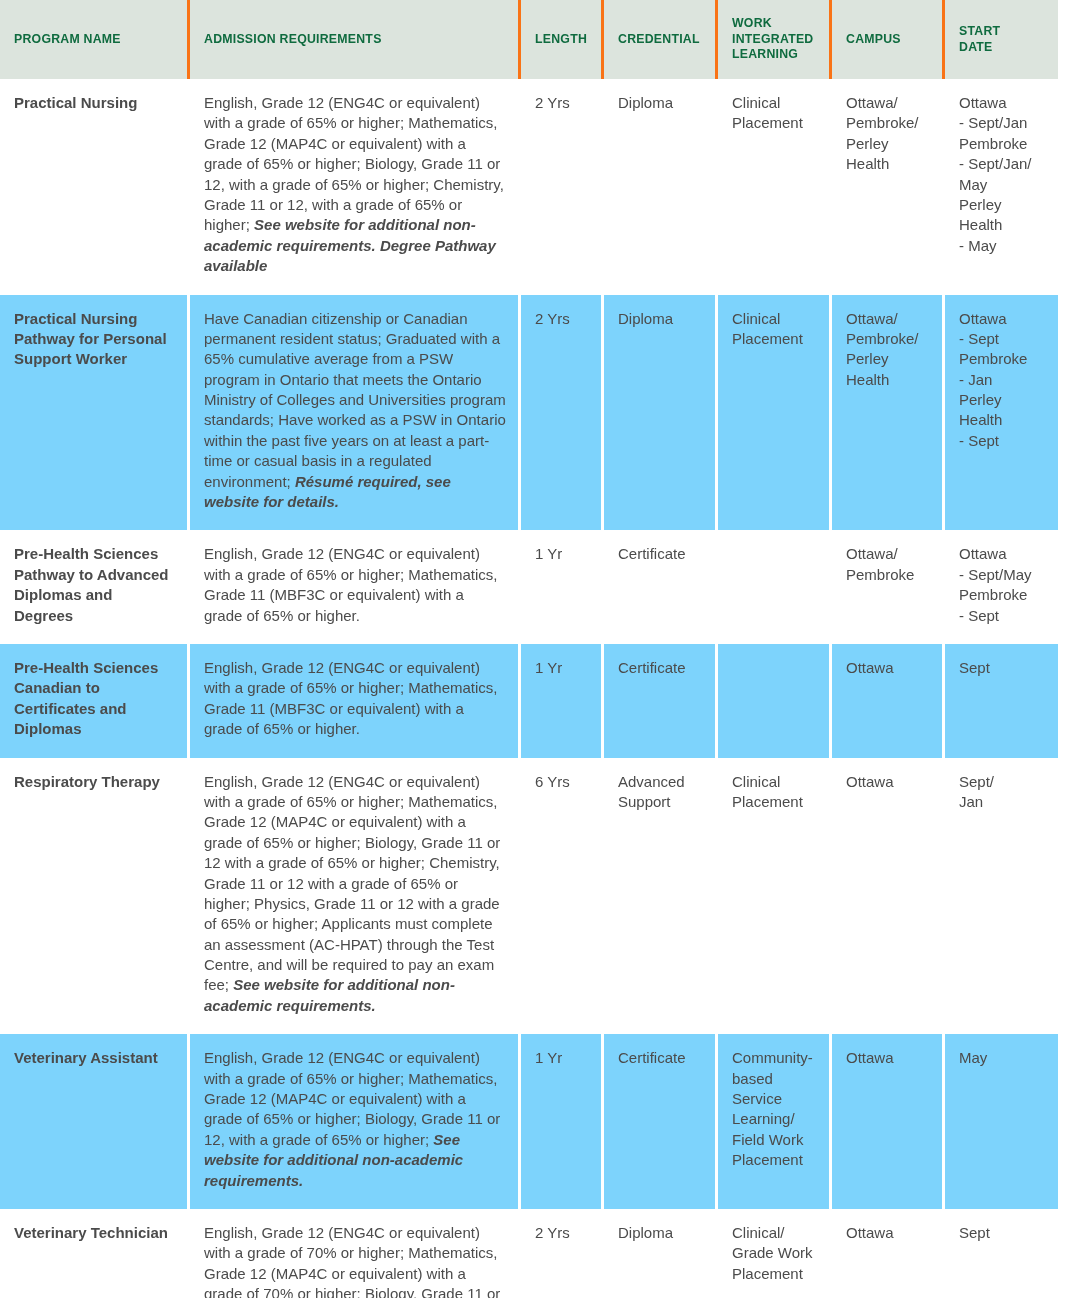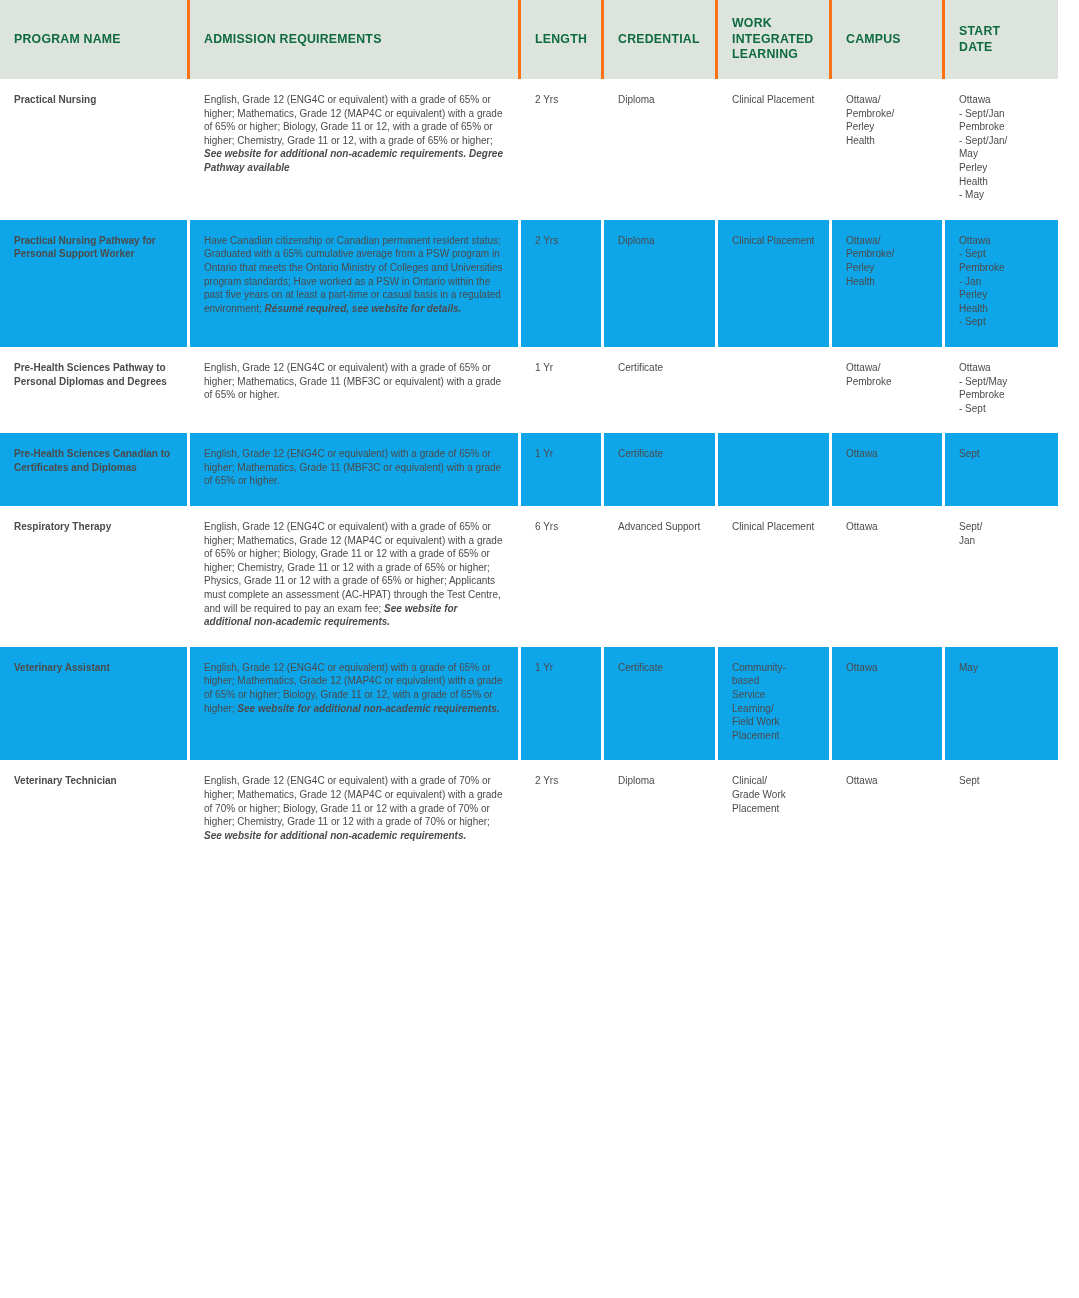--- a/index.html
+++ b/index.html
@@ -37,29 +37,29 @@
     border-right: 3px solid #f97316;
     line-height: 1.28;
     text-transform: uppercase;
   }
   .program-table thead th:last-child { border-right: none; }
 
   
   .program-table tbody td {
     vertical-align: top;
     padding: 14px 12px 18px 14px;
-    font-size: 10px;
+    font-size: 15px;
     line-height: 1.36;
     color: #4b4b4b;
     border-right: 3px solid #ffffff;
   }
   .program-table tbody td:last-child { border-right: none; }
 
   
-  tr.row-shaded td { background: #0ea5e9; }
+  tr.row-shaded td { background: #7dd3fc; }
   tr.row-plain  td { background: #ffffff; }
 
   
   .col-program {
     font-weight: bold;
     color: #4b4b4b;
     font-size: 13.1px;
     line-height: 1.38;
   }
 
@@ -139,21 +139,21 @@
 Health</td>
         <td class="cell-text">Ottawa
 - Sept
 Pembroke
 - Jan
 Perley
 Health
 - Sept</td>
       </tr>
       <tr class="row-plain">
-        <td class="col-program cell-text">Pre-Health Sciences Pathway to Personal Diplomas and Degrees</td>
+        <td class="col-program cell-text">Pre-Health Sciences Pathway to Advanced Diplomas and Degrees</td>
         <td><span>English, Grade 12 (ENG4C or equivalent) with a grade of 65% or higher; Mathematics, Grade 11 (MBF3C or equivalent) with a grade of 65% or higher.</span><span class="emph"></span></td>
         <td class="cell-text">1 Yr</td>
         <td class="cell-text">Certificate</td>
         <td class="cell-text"></td>
         <td class="cell-text">Ottawa/
 Pembroke</td>
         <td class="cell-text">Ottawa
 - Sept/May
 Pembroke
 - Sept</td>

